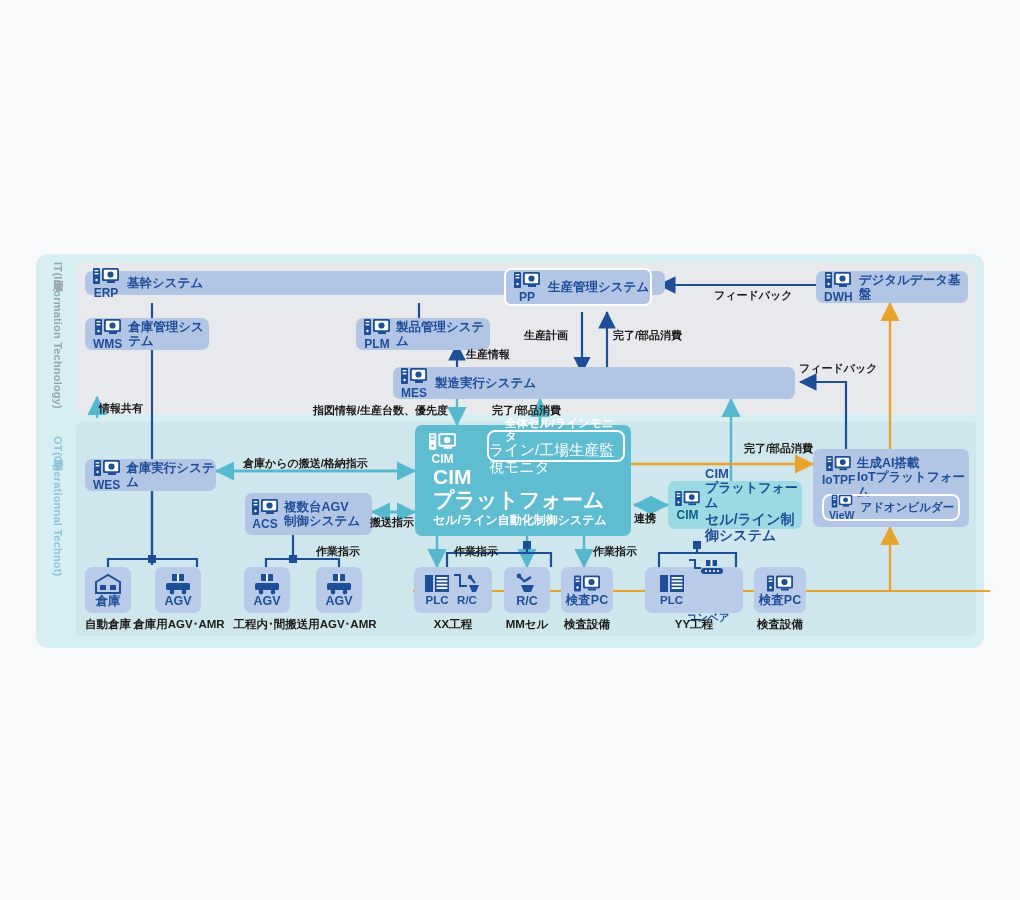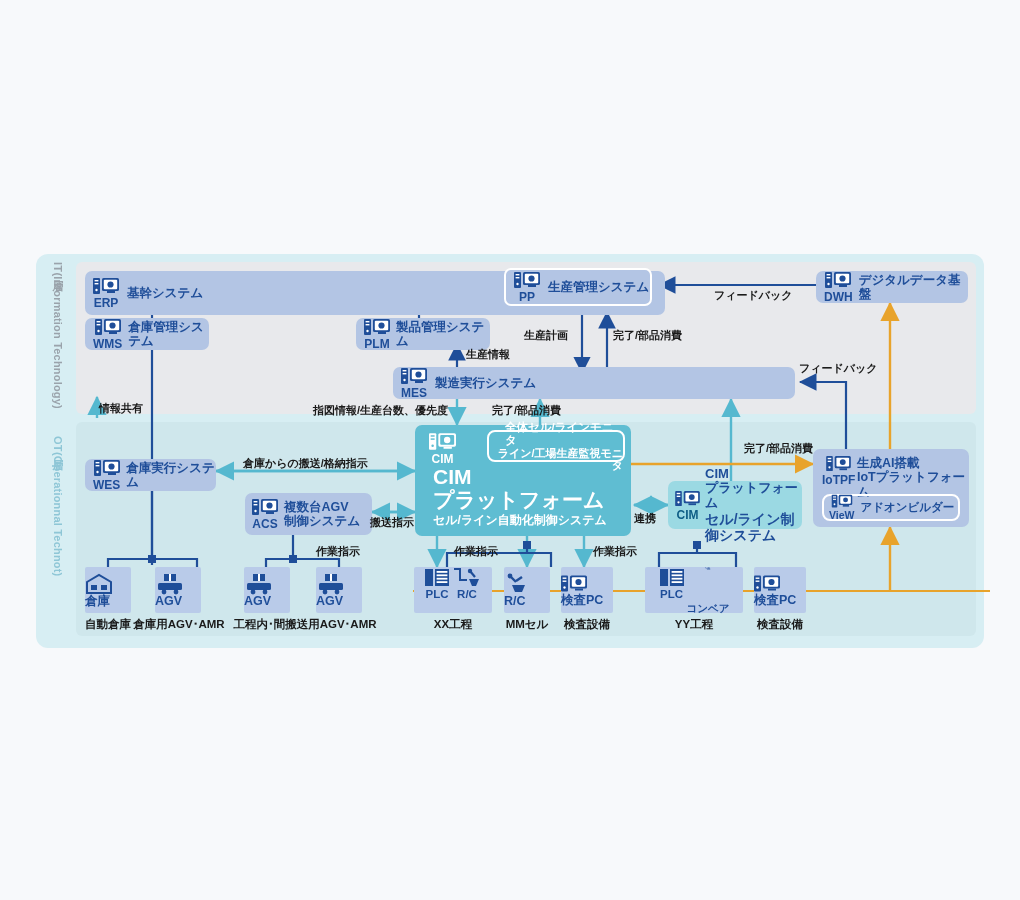--- a/index.html
+++ b/index.html
@@ -58,22 +58,22 @@
     white-space:nowrap;line-height:1;
   }
 
   
   .eqcap{
     position:absolute;font-size:11.5px;font-weight:bold;color:#1a1a1a;
     white-space:nowrap;text-align:center;
   }
   .eqbox{
     position:absolute;box-sizing:border-box;background:#b9cbe9;
-    border-radius:2px;display:flex;flex-direction:column;
-    justify-content:center;
+    border-radius:7px;display:flex;flex-direction:column;
+    align-items:center;justify-content:center;
   }
   .eqbox .name{font-size:12.5px;font-weight:bold;color:#1f4e99;line-height:1;}
   .sub{
     position:absolute;box-sizing:border-box;border:2px solid #ffffff;
     border-radius:8px;display:flex;flex-direction:column;
     align-items:center;justify-content:center;
   }
 </style>
 </head>
 <body>
@@ -152,21 +152,21 @@
     <path d="M697,553 L697,545" stroke="#1f4e99" stroke-width="2.2" fill="none"></path>
     <rect x="693" y="541" width="8" height="8" fill="#1f4e99"></rect>
 
     <path d="M413,591 L990,591" stroke="#e8a32b" stroke-width="2.2" fill="none"></path>
 
     <path d="M890,591 L890,527" stroke="#e8a32b" stroke-width="2.4" fill="none" marker-end="url(#ao)"></path>
 
     <path d="M890,452 L890,303" stroke="#e8a32b" stroke-width="2.4" fill="none" marker-end="url(#ao)"></path>
   </svg>
 
-  <div class="box blue" style="left:85px;top:271px;width:580px;height:44px;padding-left:8px;gap:8px;">
+  <div class="box blue" style="left:85px;top:271px;width:580px;height:24px;padding-left:8px;gap:8px;">
     <span class="icwrap">
       <svg class="ic" width="26" height="19" viewBox="0 0 26 19">
         <rect x="0" y="1" width="7" height="16" rx="1" fill="#1f4e99"></rect>
         <rect x="1.6" y="3" width="3.8" height="1.4" fill="#fff"></rect>
         <rect x="1.6" y="6" width="3.8" height="1.4" fill="#fff"></rect>
         <circle cx="3.5" cy="13" r="1.2" fill="#fff"></circle>
         <rect x="9" y="1" width="17" height="13" rx="1.6" fill="#1f4e99"></rect>
         <rect x="10.8" y="2.8" width="13.4" height="9.4" rx="1" fill="#fff"></rect>
         <circle cx="17.5" cy="7.5" r="3.1" fill="#1f4e99"></circle>
         <rect x="16.7" y="3.4" width="1.7" height="8.2" fill="#fff" opacity="0"></rect>
@@ -309,21 +309,21 @@
         <rect x="9" y="1" width="17" height="13" rx="1.6" fill="#fff"></rect>
         <rect x="10.8" y="2.8" width="13.4" height="9.4" rx="1" fill="#5fbdd2"></rect>
         <circle cx="17.5" cy="7.5" r="3.1" fill="#fff"></circle>
         <rect x="14" y="14" width="8" height="2" fill="#fff"></rect>
       </svg>
       <span class="tag">CIM</span>
     </span>
 
     <div class="sub" style="left:72px;top:5px;width:138px;height:32px;">
       <span style="font-size:11.5px;font-weight:bold;color:#fff;line-height:1.1;margin-left:16px;">全体セル/ラインモニタ</span>
-      <span style="font-size:11px;font-weight:bold;color:#fff;line-height:1.1;text-align:right;">ライン/工場生産監視モニタ</span>
+      <span style="font-size:15px;font-weight:normal;color:#fff;line-height:1.1;">ライン/工場生産監視モニタ</span>
     </div>
 
     <div style="position:absolute;left:18px;top:41px;">
       <div style="font-size:21px;font-weight:bold;color:#fff;line-height:1.08;">CIM</div>
       <div style="font-size:21px;font-weight:bold;color:#fff;line-height:1.08;">プラットフォーム</div>
       <div style="font-size:12px;font-weight:bold;color:#fff;line-height:1.3;margin-top:2px;">セル/ライン自動化制御システム</div>
     </div>
   </div>
 
   <div class="box teal-lite" style="left:668px;top:481px;width:134px;height:48px;padding-left:7px;gap:5px;">

